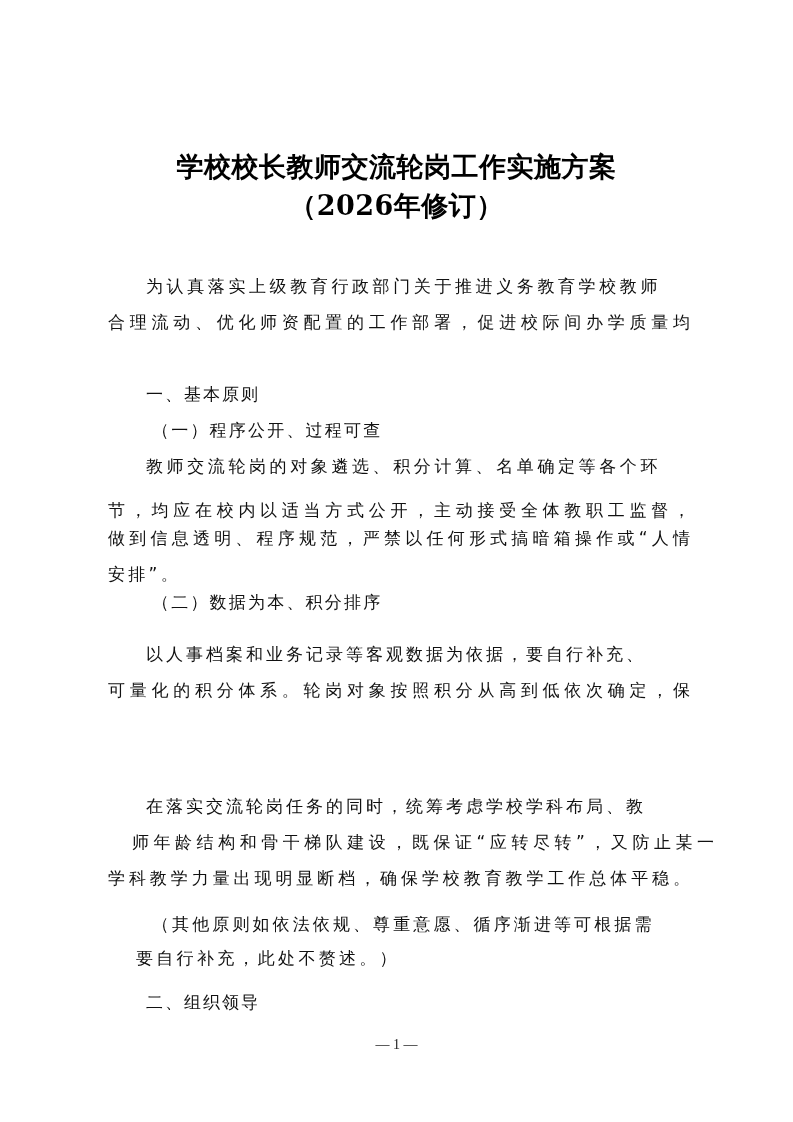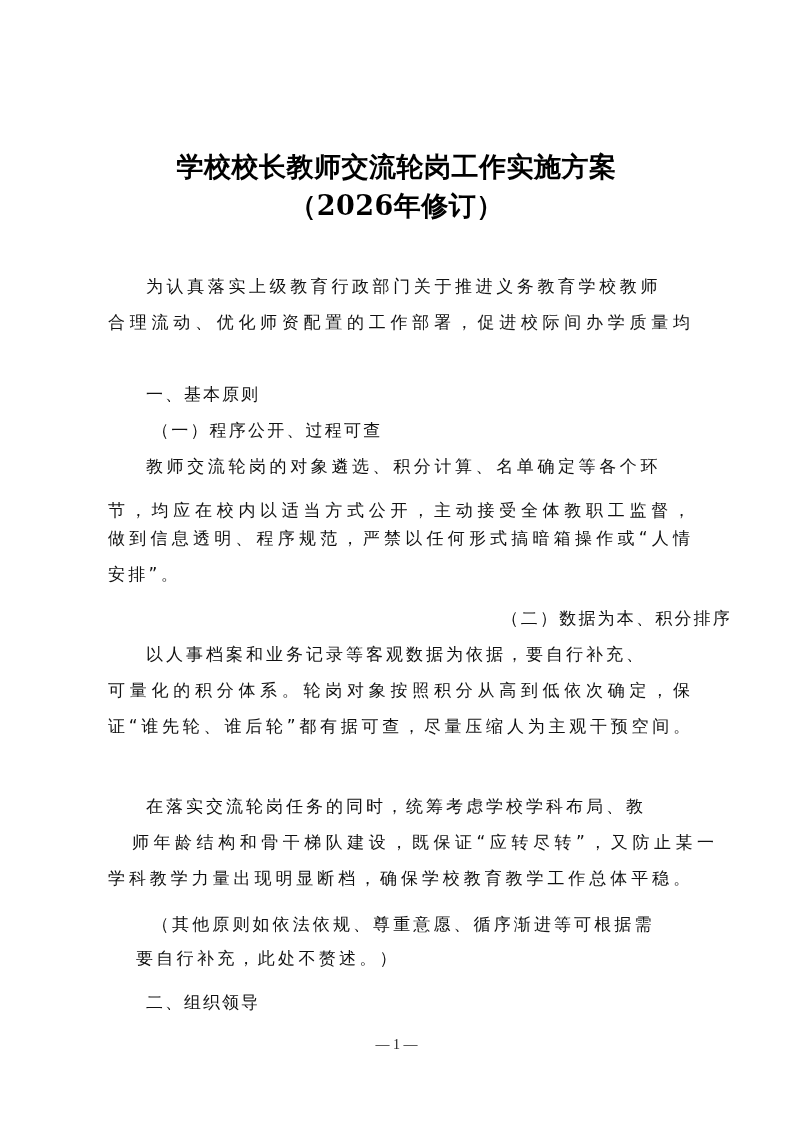--- a/index.html
+++ b/index.html
@@ -32,24 +32,23 @@
   <div class="line justify" style="top:310px;">合理流动、优化师资配置的工作部署，促进校际间办学质量均</div>
 
   <div class="line indent heading" style="top:382px;">一、基本原则</div>
 
   <div class="line subheading" style="top:418px;">（一）程序公开、过程可查</div>
   <div class="line indent" style="top:454px; letter-spacing:3.6px;">教师交流轮岗的对象遴选、积分计算、名单确定等各个环</div>
   <div class="line justify" style="top:498px;">节，均应在校内以适当方式公开，主动接受全体教职工监督，</div>
   <div class="line justify" style="top:526px;">做到信息透明、程序规范，严禁以任何形式搞暗箱操作或“人情</div>
   <div class="line" style="top:562px;">安排”。</div>
 
-  <div class="line subheading" style="top:606px;text-align:right;">（二）数据为本、积分排序</div>
+  <div class="line subheading" style="top:590px;">（二）数据为本、积分排序</div>
   <div class="line indent" style="top:642px; letter-spacing:3.0px;">以人事档案和业务记录等客观数据为依据，要自行补充、</div>
   <div class="line justify" style="top:678px;">可量化的积分体系。轮岗对象按照积分从高到低依次确定，保</div>
-  <div class="line justify" style="top:714px;">证“谁先轮、谁后轮”都有据可查，尽量压缩人为主观干预空间。</div>
 
   <div class="line indent" style="top:794px; letter-spacing:3.0px;">在落实交流轮岗任务的同时，统筹考虑学校学科布局、教</div>
   <div class="line justify" style="top:830px;margin-left:24px;">师年龄结构和骨干梯队建设，既保证“应转尽转”，又防止某一</div>
   <div class="line justify" style="top:866px;">学科教学力量出现明显断档，确保学校教育教学工作总体平稳。</div>
 
   <div class="line indent" style="left:152px; top:912px; letter-spacing:3.1px;">（其他原则如依法依规、尊重意愿、循序渐进等可根据需</div>
   <div class="line" style="top:946px; letter-spacing:3.3px;margin-left:28px;">要自行补充，此处不赘述。）</div>
 
   <div class="line indent heading" style="top:990px;">二、组织领导</div>
 

